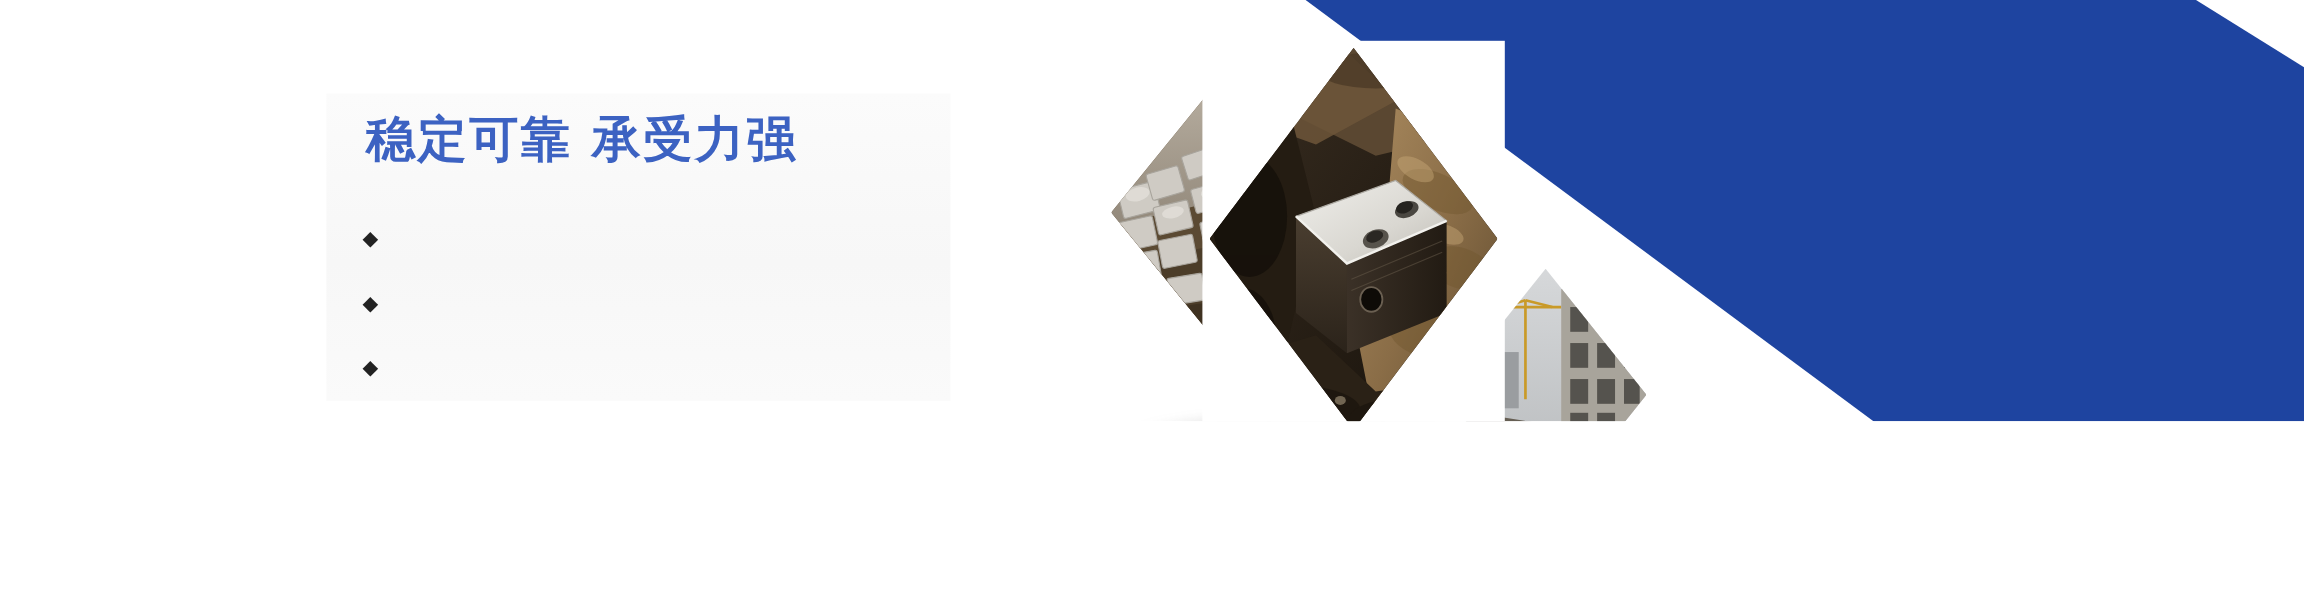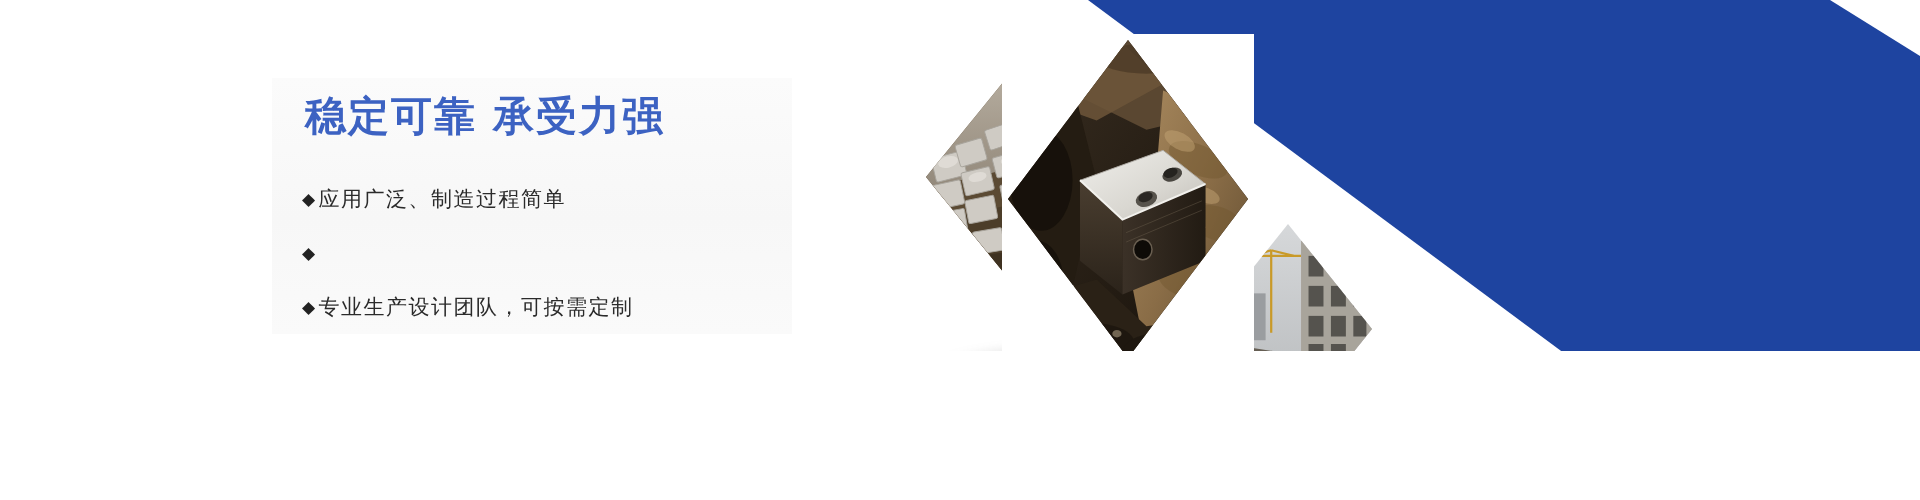--- a/index.html
+++ b/index.html
@@ -126,28 +126,26 @@
 
   <div class="text-panel"></div>
 
   <div class="headline">
     <span>稳定可靠</span><span class="gap"></span><span>承受力强</span>
   </div>
 
   <div class="bullets">
     <div class="bullet-row">
       <span class="bullet-mark">◆</span>
-      <span>应用广泛、制造过程简单</span>
     </div>
     <div class="bullet-row">
       <span class="bullet-mark">◆</span>
     </div>
     <div class="bullet-row">
       <span class="bullet-mark">◆</span>
-      <span>专业生产设计团队，可按需定制</span>
     </div>
   </div>
 
   <div class="ground-shadow"></div>
 
   <div class="diamond" id="dia-left">
     <div class="frame"></div>
     <div class="art">
       <svg viewBox="0 0 200 240" preserveAspectRatio="none">
         <defs>

